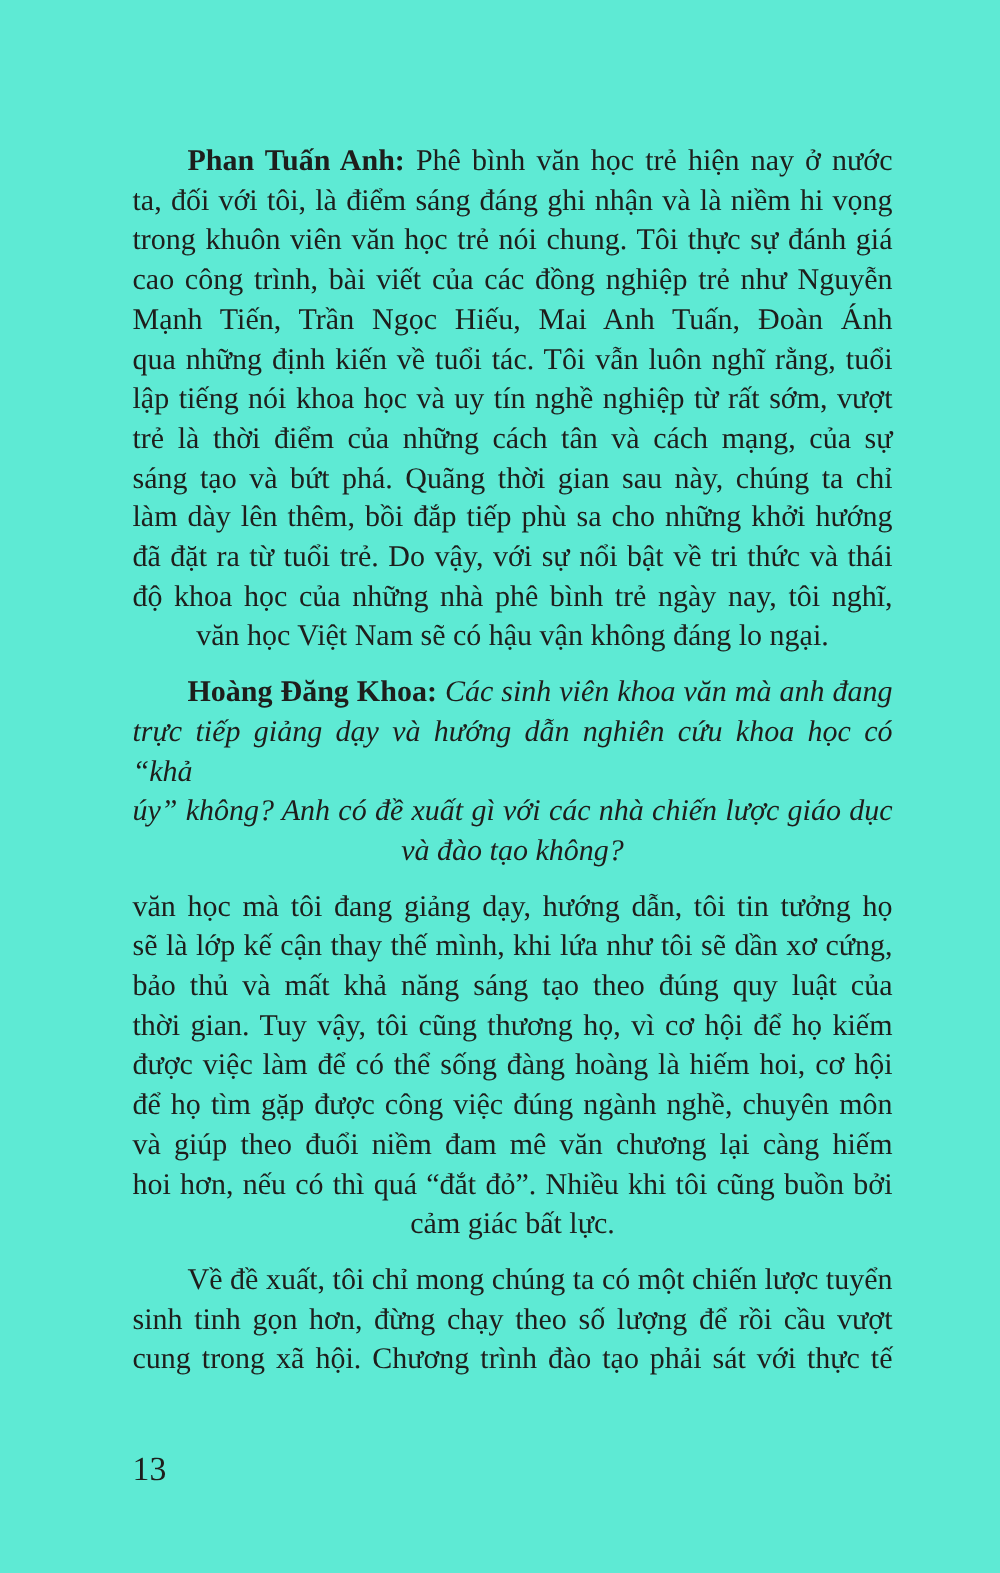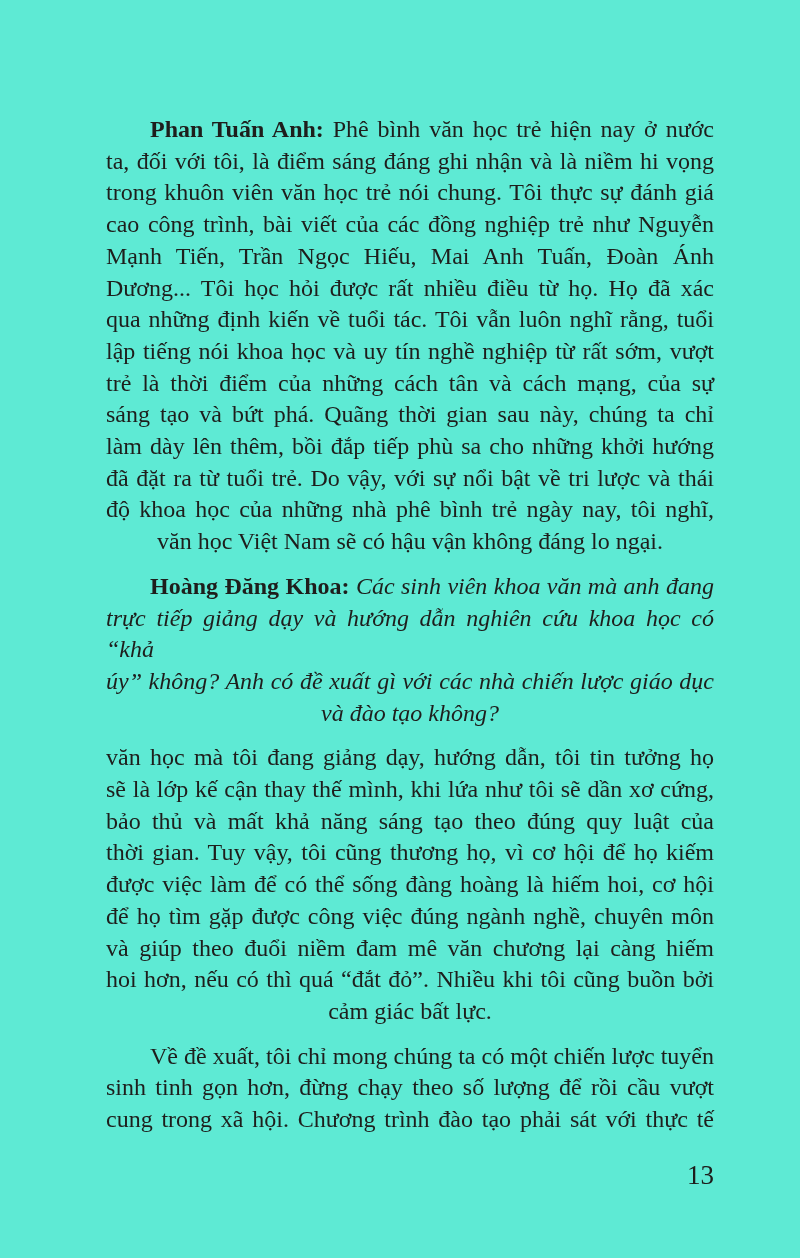--- a/index.html
+++ b/index.html
@@ -32,44 +32,43 @@
     text-align: justify;
     text-align-last: justify;
   }
   .first { text-indent: 44px; }
   .speaker { font-weight: 700; font-style: normal; }
   .italic .line { font-style: italic; }
   .folio {
     position: absolute;
     left: 106px; top: 1160px;
     width: 608px;
-    text-align: right;
+    text-align: left;
     font-size: 27px;
     line-height: 31.7px;
   }
 </style>
 </head>
 <body>
 
 <div class="page">
   <main class="content">
 
     <section class="para">
       <div class="line first just"><span class="speaker">Phan Tuấn Anh: </span><span>Phê bình văn học trẻ hiện nay ở nước</span></div>
       <div class="line just">ta, đối với tôi, là điểm sáng đáng ghi nhận và là niềm hi vọng</div>
       <div class="line just">trong khuôn viên văn học trẻ nói chung. Tôi thực sự đánh giá</div>
       <div class="line just">cao công trình, bài viết của các đồng nghiệp trẻ như Nguyễn</div>
       <div class="line just">Mạnh Tiến, Trần Ngọc Hiếu, Mai Anh Tuấn, Đoàn Ánh</div>
-      <div class="line just">Dương... Tôi học hỏi được rất nhiều điều từ họ. Họ đã xác</div>
       <div class="line just">qua những định kiến về tuổi tác. Tôi vẫn luôn nghĩ rằng, tuổi</div>
       <div class="line just">lập tiếng nói khoa học và uy tín nghề nghiệp từ rất sớm, vượt</div>
       <div class="line just">trẻ là thời điểm của những cách tân và cách mạng, của sự</div>
       <div class="line just">sáng tạo và bứt phá. Quãng thời gian sau này, chúng ta chỉ</div>
       <div class="line just">làm dày lên thêm, bồi đắp tiếp phù sa cho những khởi hướng</div>
-      <div class="line just">đã đặt ra từ tuổi trẻ. Do vậy, với sự nổi bật về tri lược và thái</div>
+      <div class="line just">đã đặt ra từ tuổi trẻ. Do vậy, với sự nổi bật về tri thức và thái</div>
       <div class="line just">độ khoa học của những nhà phê bình trẻ ngày nay, tôi nghĩ,</div>
       <div class="line">văn học Việt Nam sẽ có hậu vận không đáng lo ngại.</div>
     </section>
 
     <section class="para italic">
       <div class="line first just"><span class="speaker">Hoàng Đăng Khoa: </span><span>Các sinh viên khoa văn mà anh đang</span></div>
       <div class="line just">trực tiếp giảng dạy và hướng dẫn nghiên cứu khoa học có “khả</div>
       <div class="line just">úy” không? Anh có đề xuất gì với các nhà chiến lược giáo dục</div>
       <div class="line">và đào tạo không?</div>
     </section>

